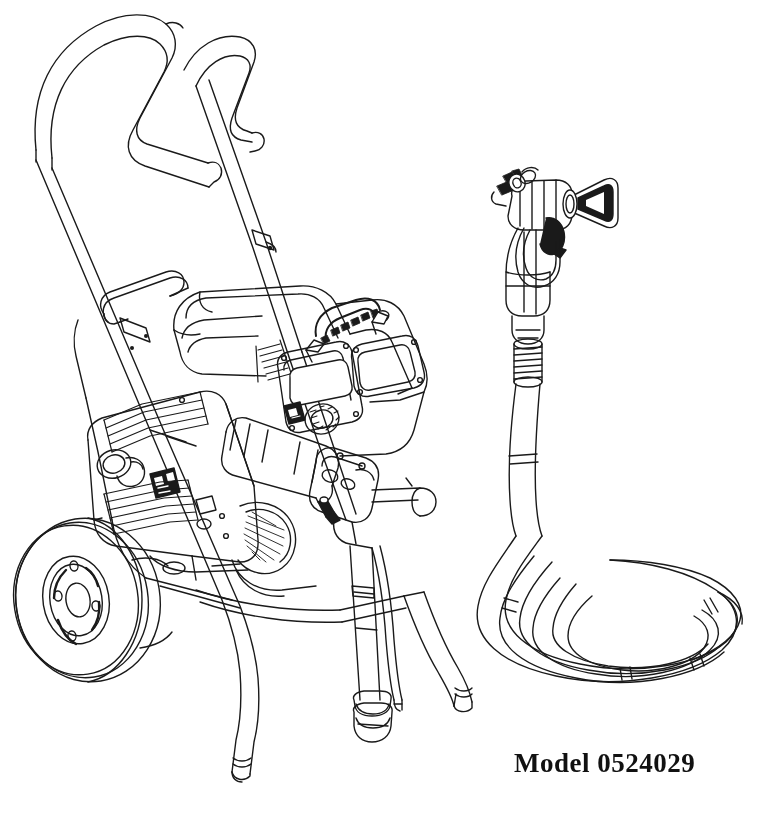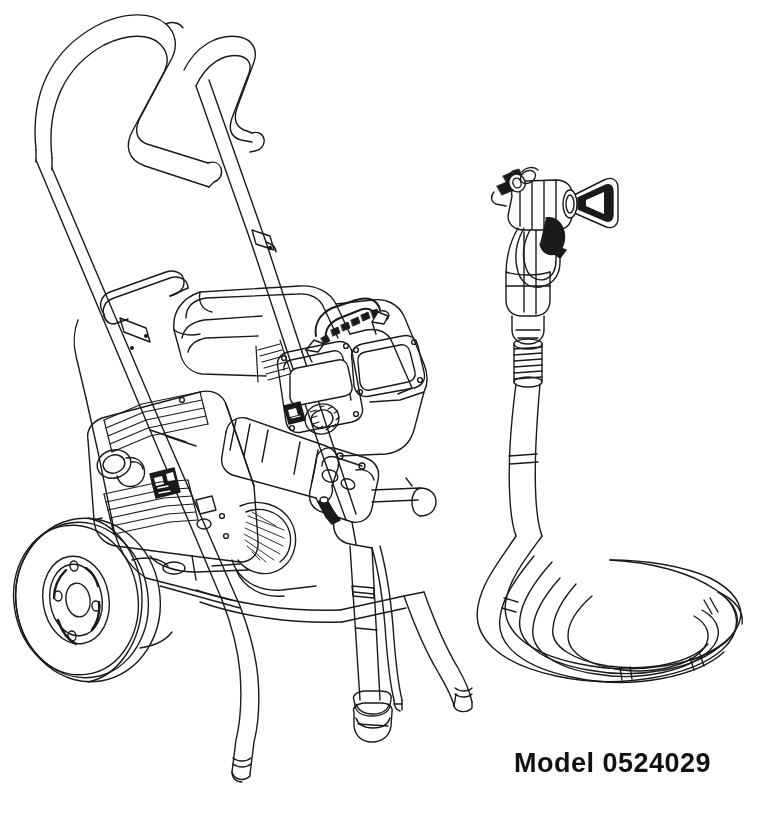--- a/index.html
+++ b/index.html
@@ -26,21 +26,21 @@
     position: absolute;
     left: 0; top: 0;
     width: 765px;
     height: 837px;
     display: block;
   }
   .model-caption {
     position: absolute;
     left: 514px;
     top: 750px;
-    font-family: Liberation Sans, sans-serif;
+    font-family: Liberation Serif, serif;
     font-size: 27px;
     font-weight: bold;
     letter-spacing: 0.5px;
     color: #111111;
     white-space: nowrap;
     line-height: 1;
   }
 </style>
 </head>
 <body>

